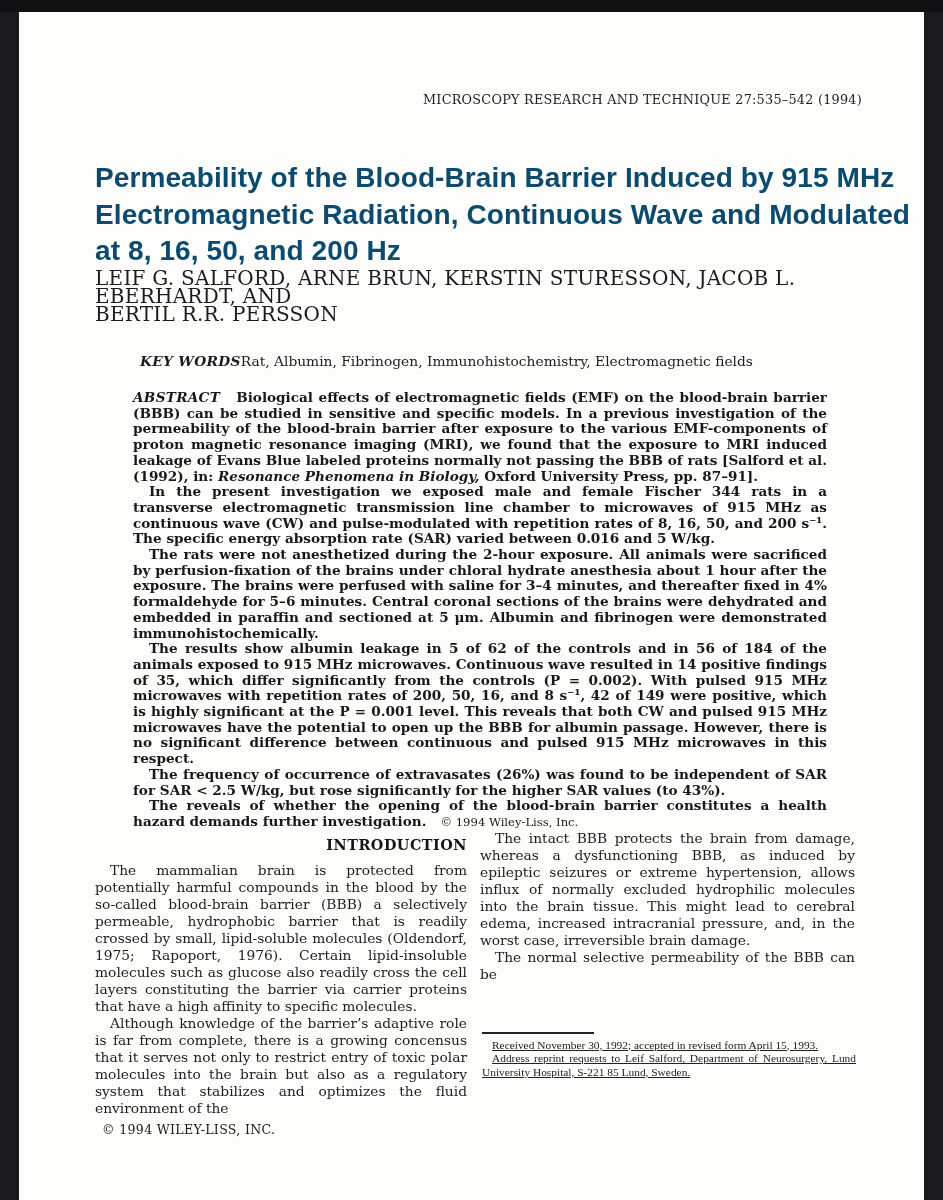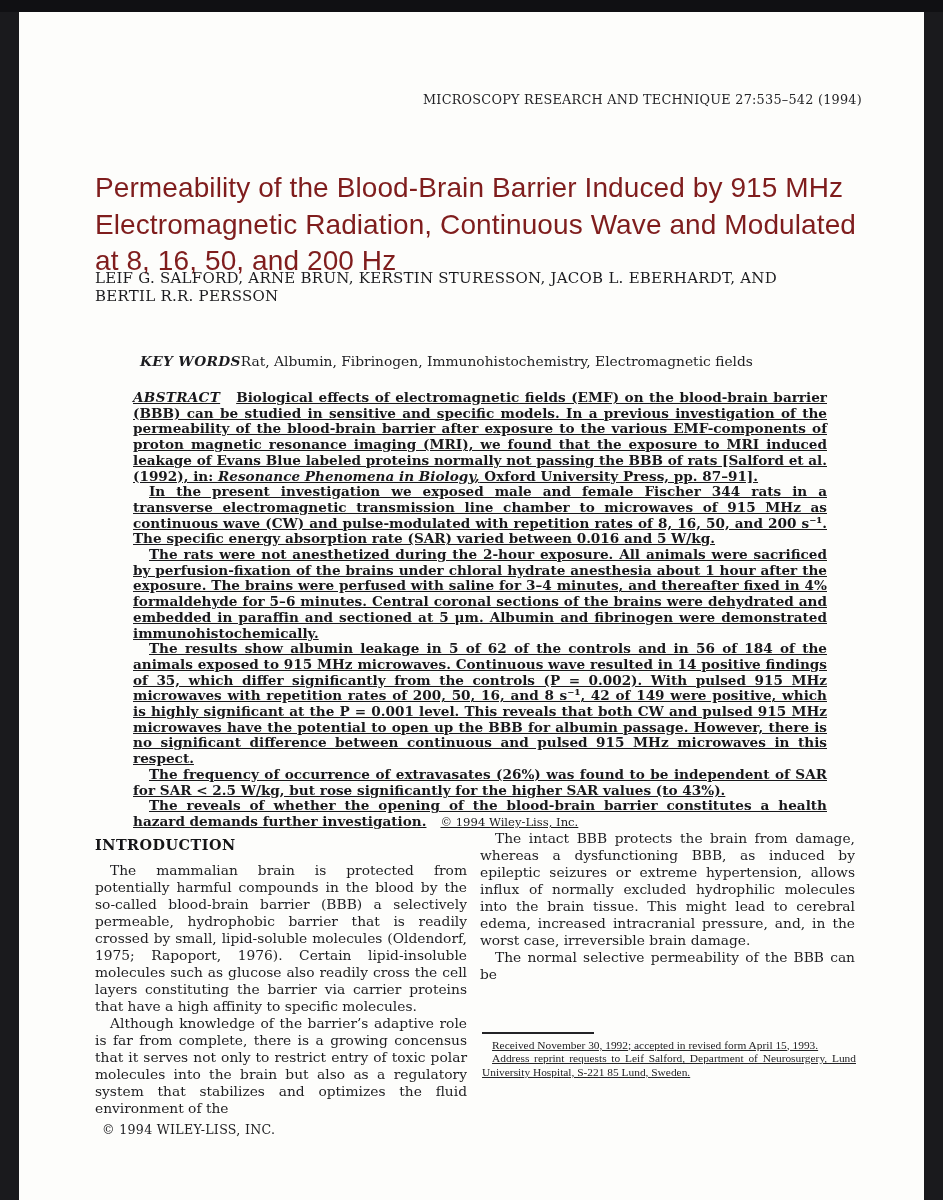--- a/index.html
+++ b/index.html
@@ -3,40 +3,40 @@
 <meta charset="utf-8">
 <style>
   html,body{margin:0;padding:0;background:#101013;}
   .canvas{position:relative;width:943px;height:1200px;margin:12px auto;background:#1a1a1d;overflow:hidden;
           font-family:"DejaVu Serif",serif;color:#1f1f22;}
   .page{position:absolute;left:19px;top:0;width:905px;height:1192px;background:#fdfdfb;}
   .bottom-strip{position:absolute;left:19px;top:1192px;width:905px;height:8px;background:#edeff2;}
 
   .journal-line{position:absolute;top:80px;right:62px;font-size:12.8px;letter-spacing:0.25px;color:#232326;}
 
-  .title{position:absolute;left:76px;top:158px;margin:0;font-family:"Liberation Sans",sans-serif;
-         font-weight:400;font-size:28px;line-height:36.5px;color:#7f1d1d;letter-spacing:0.1px;}
+  .title{position:absolute;left:76px;top:148px;margin:0;font-family:"Liberation Sans",sans-serif;
+         font-weight:700;font-size:28px;line-height:36.5px;color:#0c4a6e;letter-spacing:0.1px;}
   .title div{white-space:nowrap;}
 
-  .authors{position:absolute;left:76px;top:257px;font-size:15px;line-height:18px;letter-spacing:0.25px;color:#1c1c1f;}
+  .authors{position:absolute;left:76px;top:257px;font-size:20px;line-height:18px;letter-spacing:0.25px;color:#1c1c1f;}
   .affiliation{position:absolute;left:76px;top:294px;font-style:italic;font-size:12.8px;line-height:15.8px;color:#222225;}
   .affiliation div{white-space:nowrap;}
 
   .keywords{position:absolute;left:121px;top:341px;font-size:13.8px;color:#1d1d20;}
   .kw-label{font-style:italic;font-weight:700;letter-spacing:0.3px;}
 
   .abstract{position:absolute;left:114px;top:378px;width:694px;font-size:13.6px;line-height:15.7px;
-            font-weight:700;text-align:justify;color:#18181b;text-decoration:underline;}
+            font-weight:700;text-align:justify;color:#18181b;}
   .abstract p{margin:0;}
   .abstract p.indent{text-indent:16px;}
   .ab-label{font-style:italic;padding-right:16px;letter-spacing:0.3px;}
   .ab-italic{font-style:italic;}
   .ab-copyright{font-weight:400;font-size:11.6px;padding-left:14px;}
 
-  .intro-heading{position:absolute;left:76px;top:824px;width:372px;text-align:left;
+  .intro-heading{position:absolute;left:76px;top:824px;width:372px;text-align:right;
                  font-weight:700;font-size:14.4px;letter-spacing:0.5px;color:#151517;}
 
   .col{position:absolute;font-size:13.8px;line-height:17px;text-align:justify;color:#1d1d20;}
   .col-left{left:76px;top:850px;width:372px;}
   .col-right{left:461px;top:818px;width:375px;}
   .col p{margin:0;}
   .col p.indent{text-indent:15px;}
 
   .footnote{position:absolute;left:463px;top:1020px;width:374px;font-family:"Liberation Serif",serif;
             font-size:11.4px;line-height:13.8px;text-align:justify;color:#222225;}

